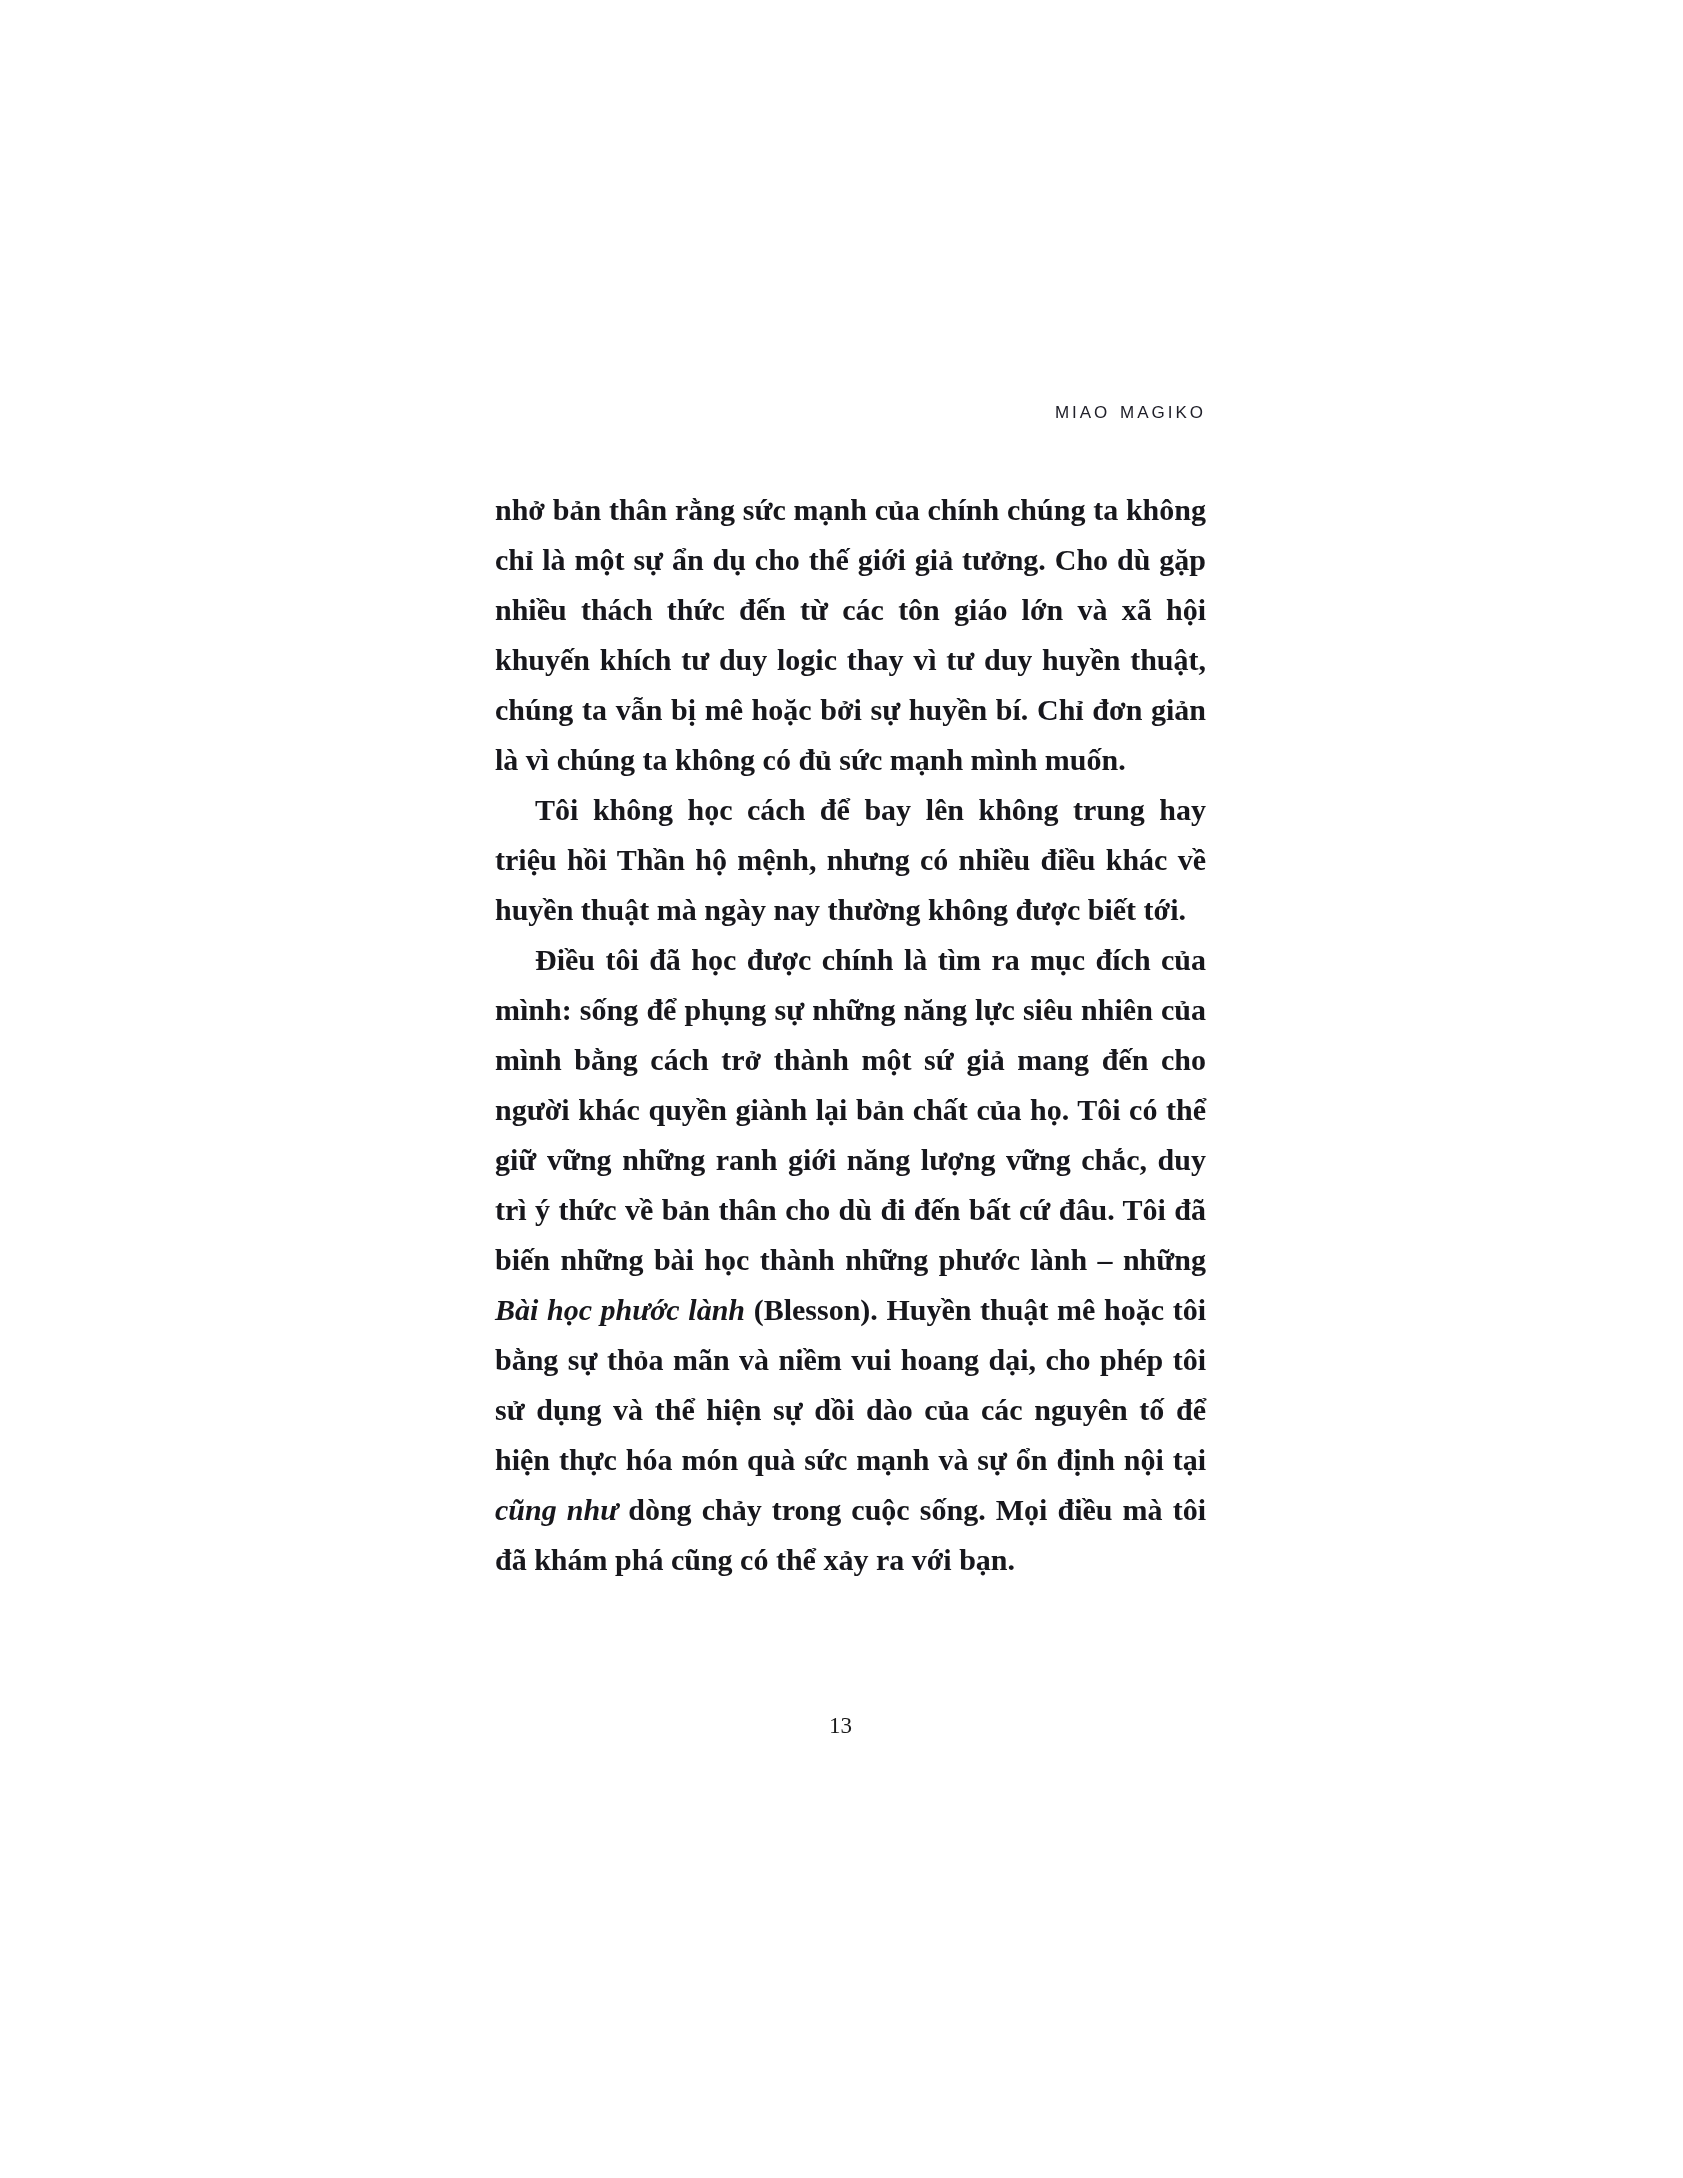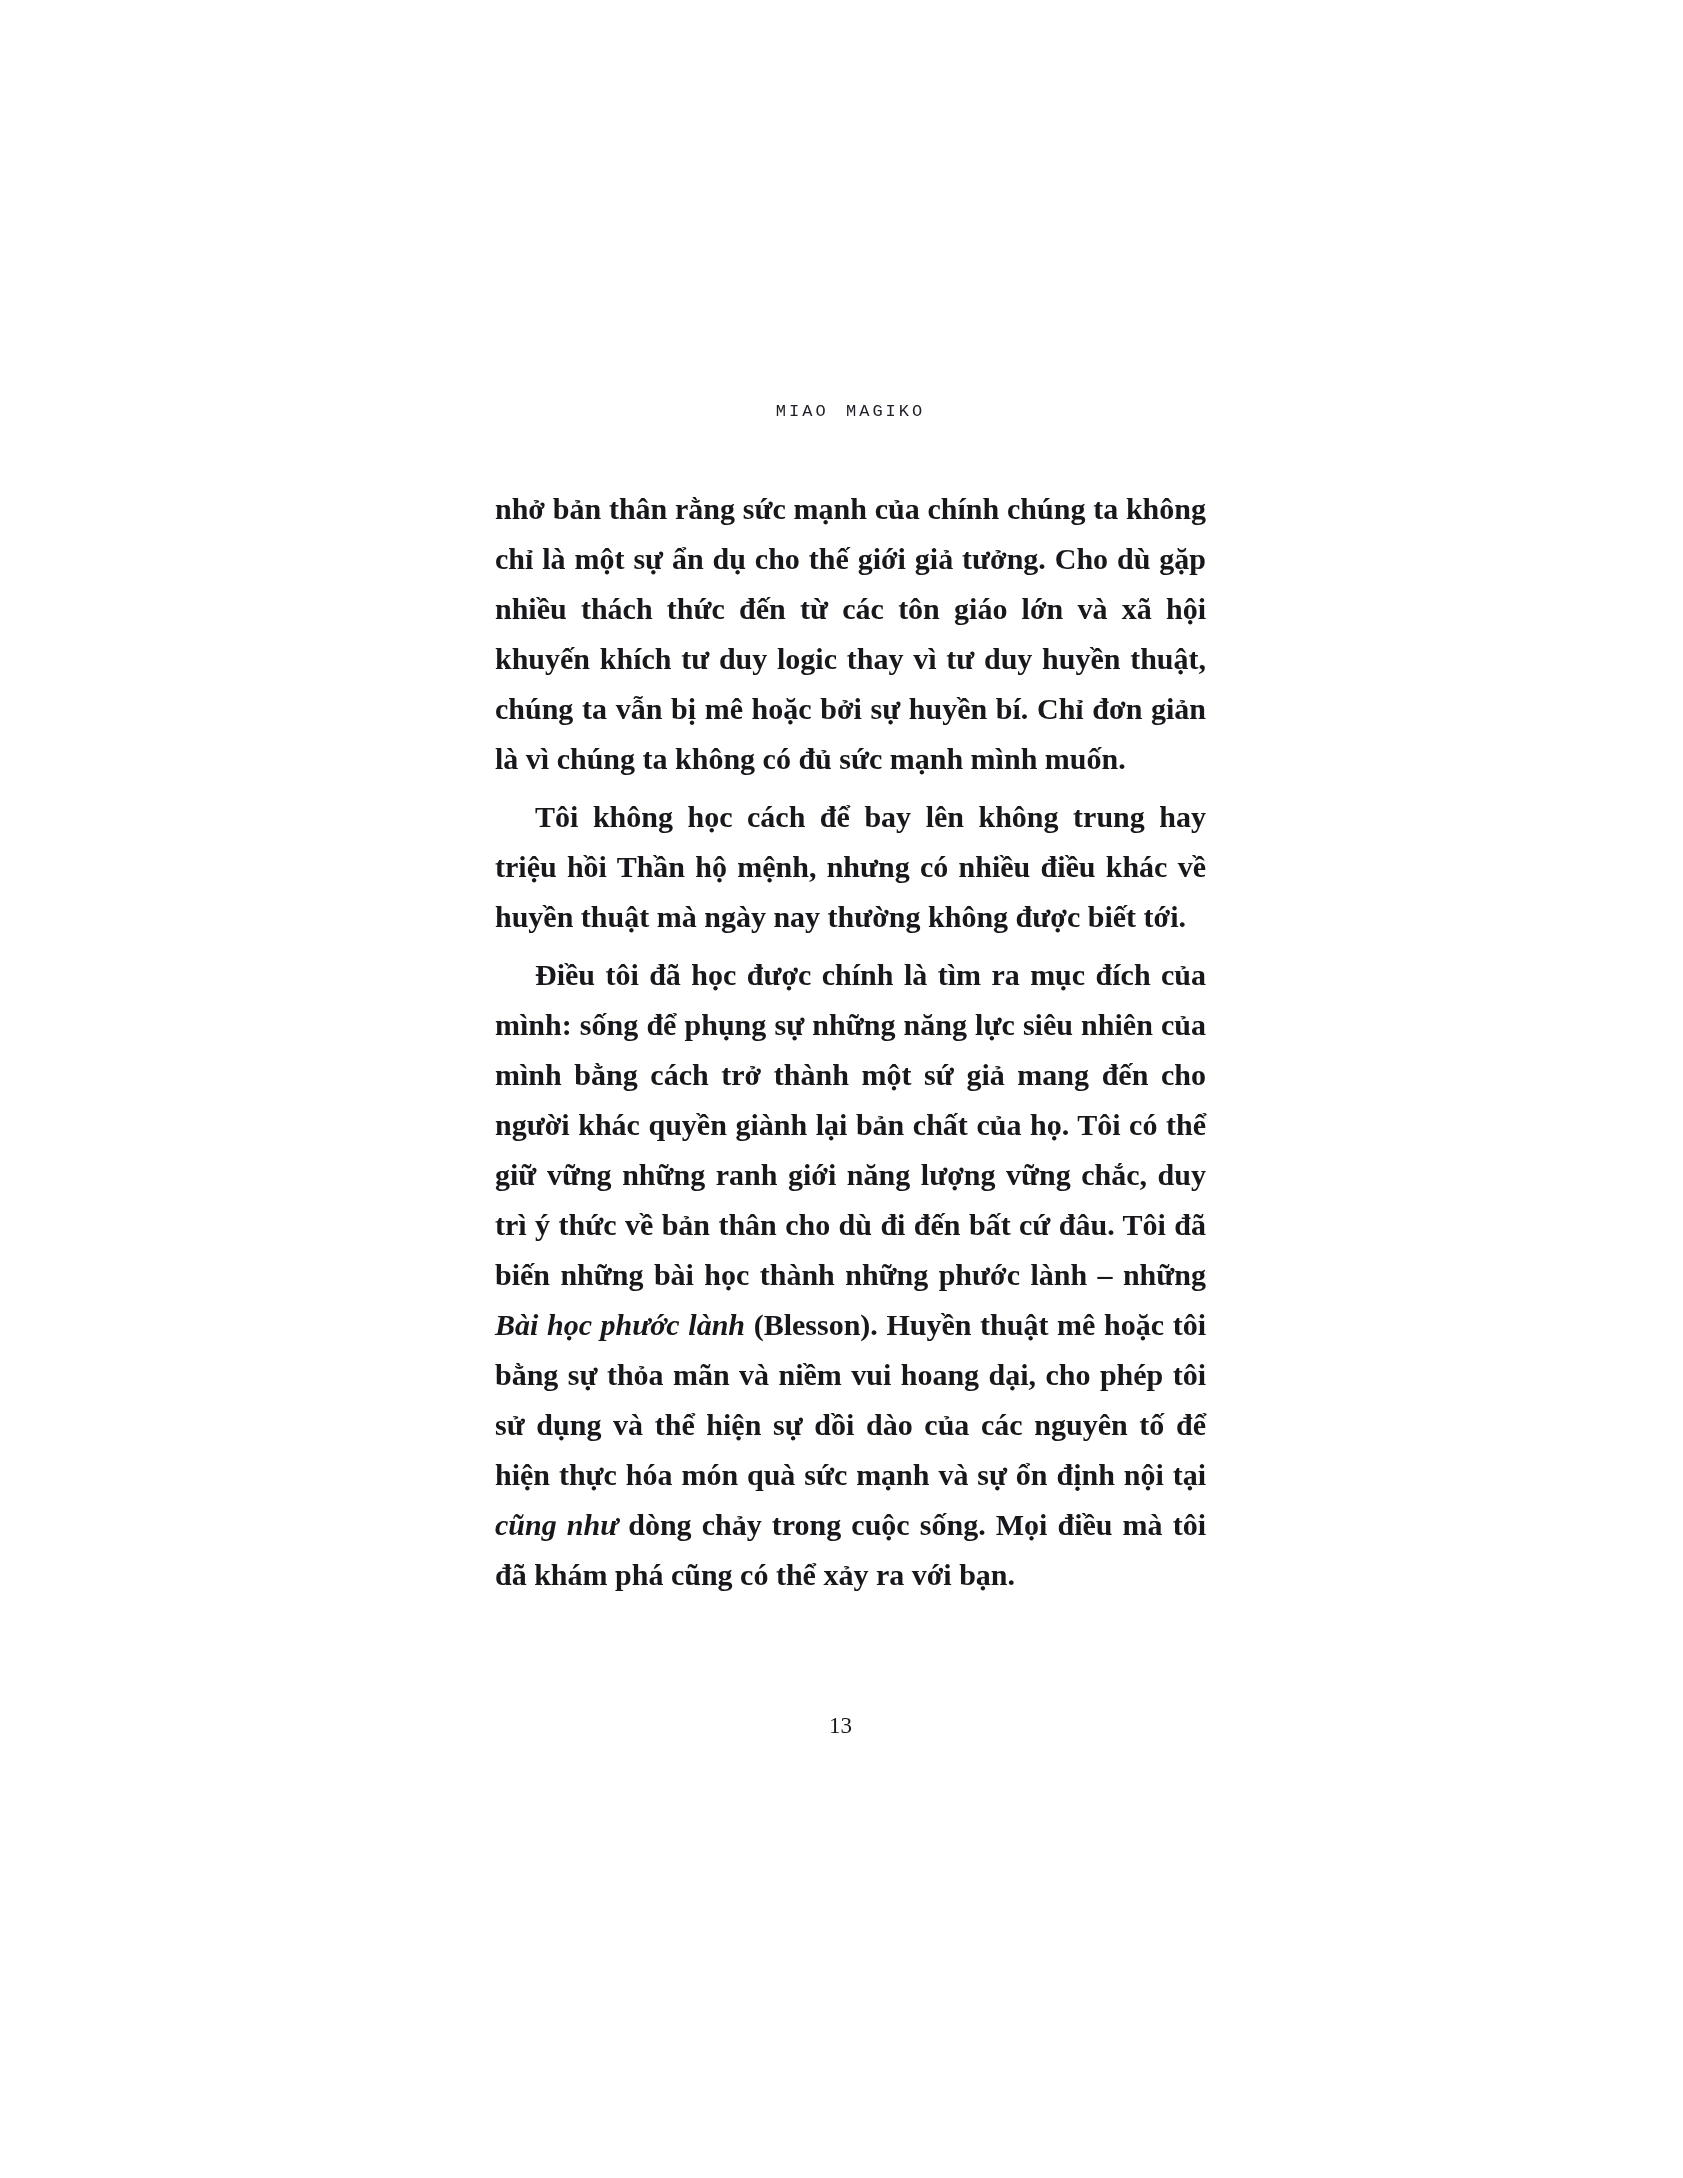--- a/index.html
+++ b/index.html
@@ -26,22 +26,22 @@
   }
 
   .text-column {
     position: absolute;
     left: 495px;
     top: 396px;
     width: 711px;
   }
 
   .running-head {
-    text-align: center;
-    font-family: Liberation Mono, monospace;
+    text-align: right;
+    font-family: Liberation Sans, sans-serif;
     font-size: 23px;
     letter-spacing: 2.2px;
     color: #20202a;
     font-variant: small-caps;
     text-transform: lowercase;
     margin-bottom: 61px;
     white-space: nowrap;
   }
   .running-head .rh-inner {
     display: inline-block;
@@ -56,21 +56,21 @@
     text-align: justify;
     text-justify: inter-word;
     color: #17171c;
     hyphens: none;
     font-weight: bold;
   }
   p.body-par.indent {
     text-indent: 40px;
   }
   p.body-par + p.body-par {
-    margin-top: 8px;
+    margin-top: 0;
   }
 
   .italic {
     font-style: italic;
   }
 
   .folio {
     position: absolute;
     left: 0;
     top: 1713px;

